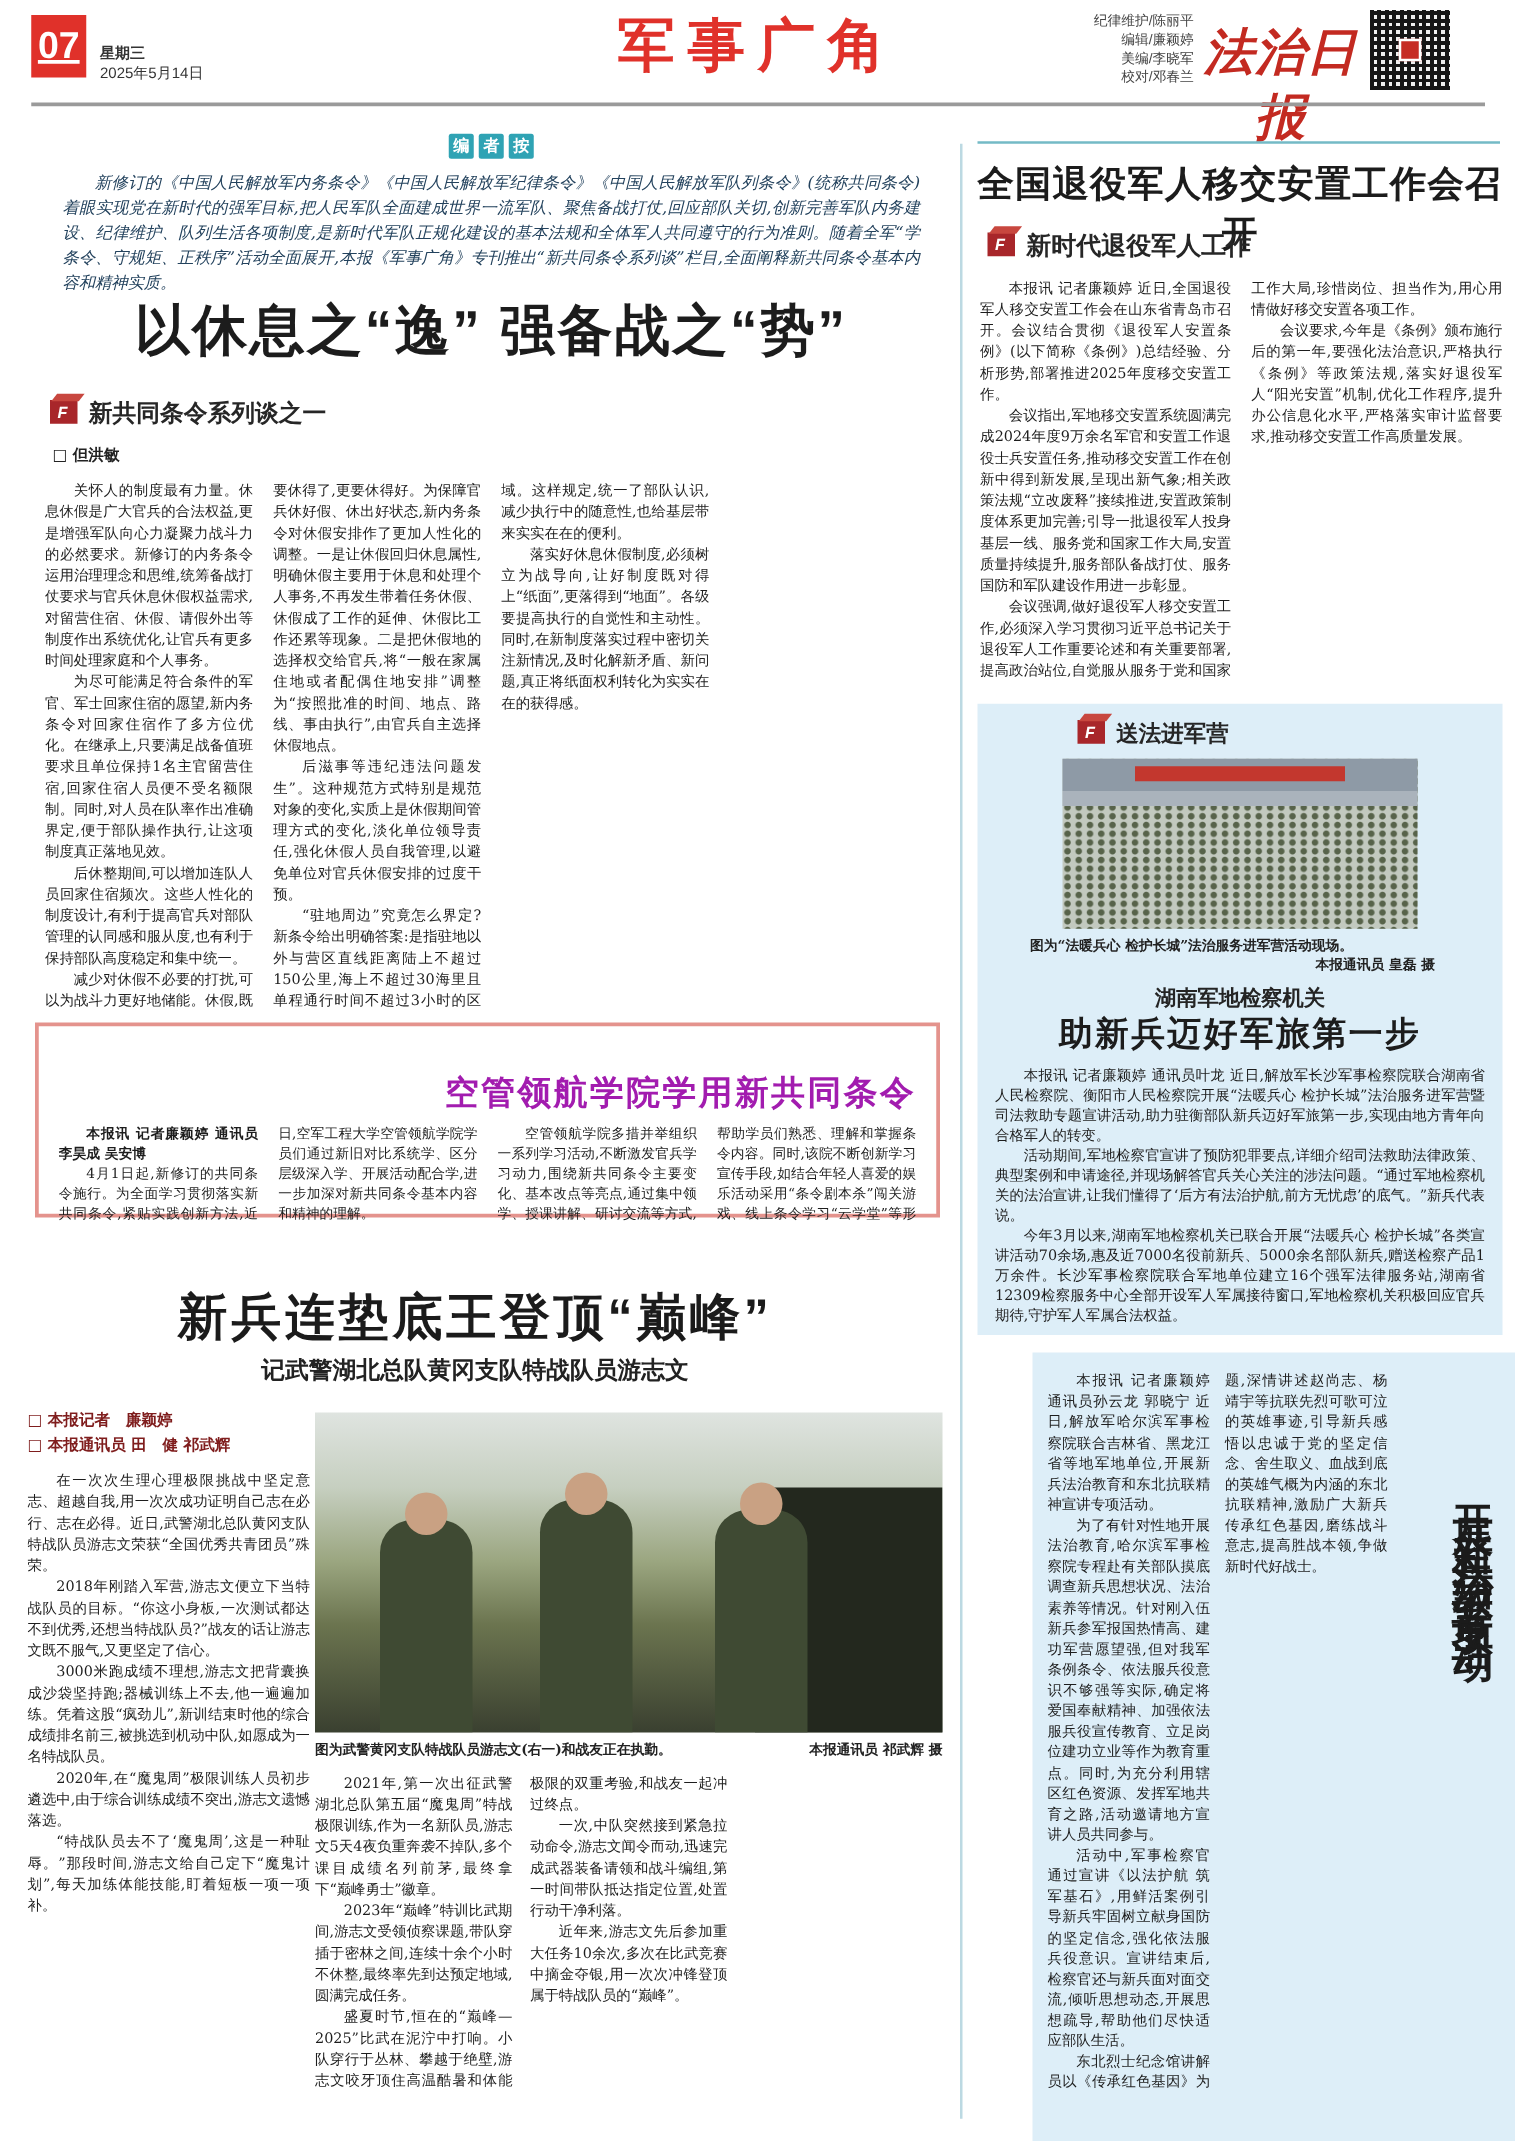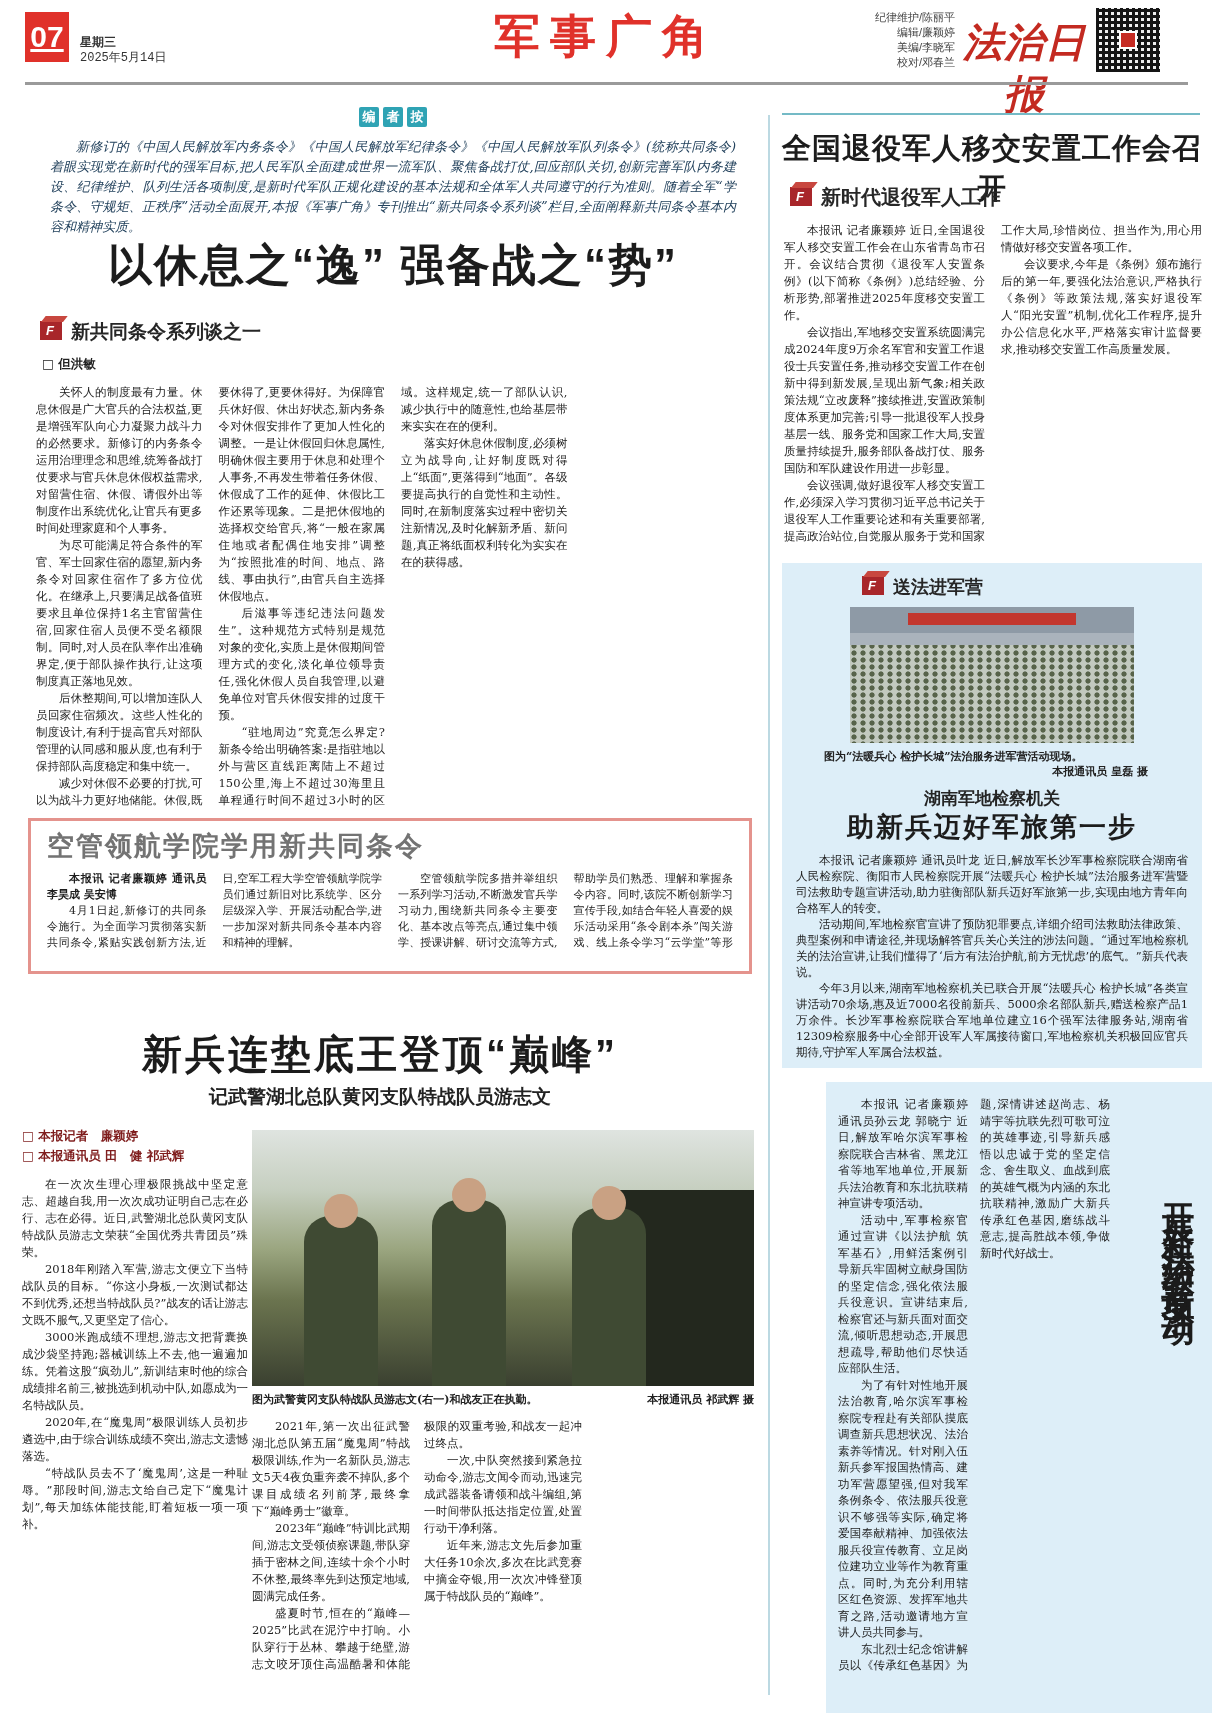--- a/index.html
+++ b/index.html
@@ -5,21 +5,21 @@
   * { margin:0; padding:0; box-sizing:border-box; }
   html,body { background:#ffffff; }
   .page { position:relative; width:1212px; height:1713px; background:#fff; overflow:hidden;
           font-family:"DejaVu Serif","Liberation Serif",serif; color:#1d1d1d; }
   .abs { position:absolute; }
 
   
   .page-badge { left:25px; top:12px; width:44px; height:50px; background:#e0312a; color:#fff;
                 font:800 30px/50px "Liberation Sans",sans-serif; text-align:center;text-decoration:underline; }
   .date-block { left:80px; top:34px; font:700 12px/16px "Liberation Sans",sans-serif; color:#333; }
-  .date-block .d2 { font-weight:400;font-family:Liberation Mono, monospace; }
+  .date-block .d2 { font-weight:400; }
   .section-title { left:0; top:6px; width:100%; text-align:center; color:#e0312a;
                    font:900 46px/60px "Liberation Sans",sans-serif; letter-spacing:10px; }
   .credits { left:835px; top:10px; width:120px; text-align:right;
              font:400 11px/15px "Liberation Sans",sans-serif; color:#444; }
   .masthead { left:962px; top:16px; width:125px; color:#c32a21; text-align:center;
               font:900 40px/52px "DejaVu Serif",serif; font-style:italic; letter-spacing:1px; }
   .qr { left:1096px; top:8px; width:64px; height:64px; position:absolute;
         background: repeating-linear-gradient(0deg,#151515 0 3px,transparent 3px 6px),
                     repeating-linear-gradient(90deg,#151515 0 3px,#efefef 3px 6px); }
   .qr::after { content:""; position:absolute; inset:23px; background:#c62c24; border:2px solid #fff; }
@@ -43,21 +43,21 @@
                   background:#c8473f; transform:skewX(-38deg); transform-origin:bottom left; }
   .cube::after { content:"F"; position:absolute; color:#fff; left:6px; top:1px;
                  font:italic 900 13px/17px "Liberation Sans",sans-serif; }
   .lead-author { left:42px; top:356px; font:700 12.5px/16px "DejaVu Serif",serif; color:#222; }
   .lead-body { left:36px; top:384px; width:714px; height:426px; column-count:4; column-gap:16px;
                column-fill:auto; font:400 11.5px/17px "DejaVu Serif",serif; text-align:justify; overflow:hidden; }
   .lead-body p, .std p { text-indent:2em; }
 
   
   .red-box { left:28px; top:818px; width:724px; height:156px; border:3px solid #e4938d; background:#fff; padding:8px 16px 6px; }
-  .box-headline { text-align:left; font:800 27px/34px "Liberation Sans",sans-serif; color:#737373; letter-spacing:2px; }
+  .box-headline { text-align:right; font:800 27px/34px "Liberation Sans",sans-serif; color:#a21caf; letter-spacing:2px;margin-top:28px; }
   .box-body { margin-top:8px; height:92px; column-count:4; column-gap:16px; column-fill:auto;
               font:400 11px/16px "DejaVu Serif",serif; text-align:justify; overflow:hidden; }
   .box-body .lede { font-weight:700; }
 
   
   .feat-headline { left:50px; top:1028px; width:660px; text-align:center; color:#1b1b1b;
                    font:900 40px/52px "Liberation Sans",sans-serif; letter-spacing:3px; }
   .feat-subtitle { left:50px; top:1084px; width:660px; text-align:center; color:#222;
                    font:800 19px/26px "Liberation Sans",sans-serif; }
   .feat-bylines { left:22px; top:1126px; font:700 12.5px/20px "DejaVu Serif",serif; color:#7f1d1d; }
@@ -219,21 +219,21 @@
     <div class="hn-body">
       <p>本报讯 记者廉颖婷 通讯员叶龙 近日,解放军长沙军事检察院联合湖南省人民检察院、衡阳市人民检察院开展“法暖兵心 检护长城”法治服务进军营暨司法救助专题宣讲活动,助力驻衡部队新兵迈好军旅第一步,实现由地方青年向合格军人的转变。</p>
       <p>活动期间,军地检察官宣讲了预防犯罪要点,详细介绍司法救助法律政策、典型案例和申请途径,并现场解答官兵关心关注的涉法问题。“通过军地检察机关的法治宣讲,让我们懂得了‘后方有法治护航,前方无忧虑’的底气。”新兵代表说。</p>
       <p>今年3月以来,湖南军地检察机关已联合开展“法暖兵心 检护长城”各类宣讲活动70余场,惠及近7000名役前新兵、5000余名部队新兵,赠送检察产品1万余件。长沙军事检察院联合军地单位建立16个强军法律服务站,湖南省12309检察服务中心全部开设军人军属接待窗口,军地检察机关积极回应官兵期待,守护军人军属合法权益。</p>
     </div>
   </div>
 
   <div class="blue-panel panel2">
     <div class="hb-text std">
       <p>本报讯 记者廉颖婷 通讯员孙云龙 郭晓宁 近日,解放军哈尔滨军事检察院联合吉林省、黑龙江省等地军地单位,开展新兵法治教育和东北抗联精神宣讲专项活动。</p>
+      <p>为了有针对性地开展法治教育,哈尔滨军事检察院专程赴有关部队摸底调查新兵思想状况、法治素养等情况。针对刚入伍新兵参军报国热情高、建功军营愿望强,但对我军条例条令、依法服兵役意识不够强等实际,确定将爱国奉献精神、加强依法服兵役宣传教育、立足岗位建功立业等作为教育重点。同时,为充分利用辖区红色资源、发挥军地共育之路,活动邀请地方宣讲人员共同参与。</p>
       <p>活动中,军事检察官通过宣讲《以法护航 筑军基石》,用鲜活案例引导新兵牢固树立献身国防的坚定信念,强化依法服兵役意识。宣讲结束后,检察官还与新兵面对面交流,倾听思想动态,开展思想疏导,帮助他们尽快适应部队生活。</p>
-      <p>为了有针对性地开展法治教育,哈尔滨军事检察院专程赴有关部队摸底调查新兵思想状况、法治素养等情况。针对刚入伍新兵参军报国热情高、建功军营愿望强,但对我军条例条令、依法服兵役意识不够强等实际,确定将爱国奉献精神、加强依法服兵役宣传教育、立足岗位建功立业等作为教育重点。同时,为充分利用辖区红色资源、发挥军地共育之路,活动邀请地方宣讲人员共同参与。</p>
       <p>东北烈士纪念馆讲解员以《传承红色基因》为题,深情讲述赵尚志、杨靖宇等抗联先烈可歌可泣的英雄事迹,引导新兵感悟以忠诚于党的坚定信念、舍生取义、血战到底的英雄气概为内涵的东北抗联精神,激励广大新兵传承红色基因,磨练战斗意志,提高胜战本领,争做新时代好战士。</p>
     </div>
     <div class="hb-kicker">哈尔滨军事检察院</div>
     <h2 class="hb-headline">开展新兵法治教育专项活动</h2>
   </div>
 
 </div>
 
 </body></html>

